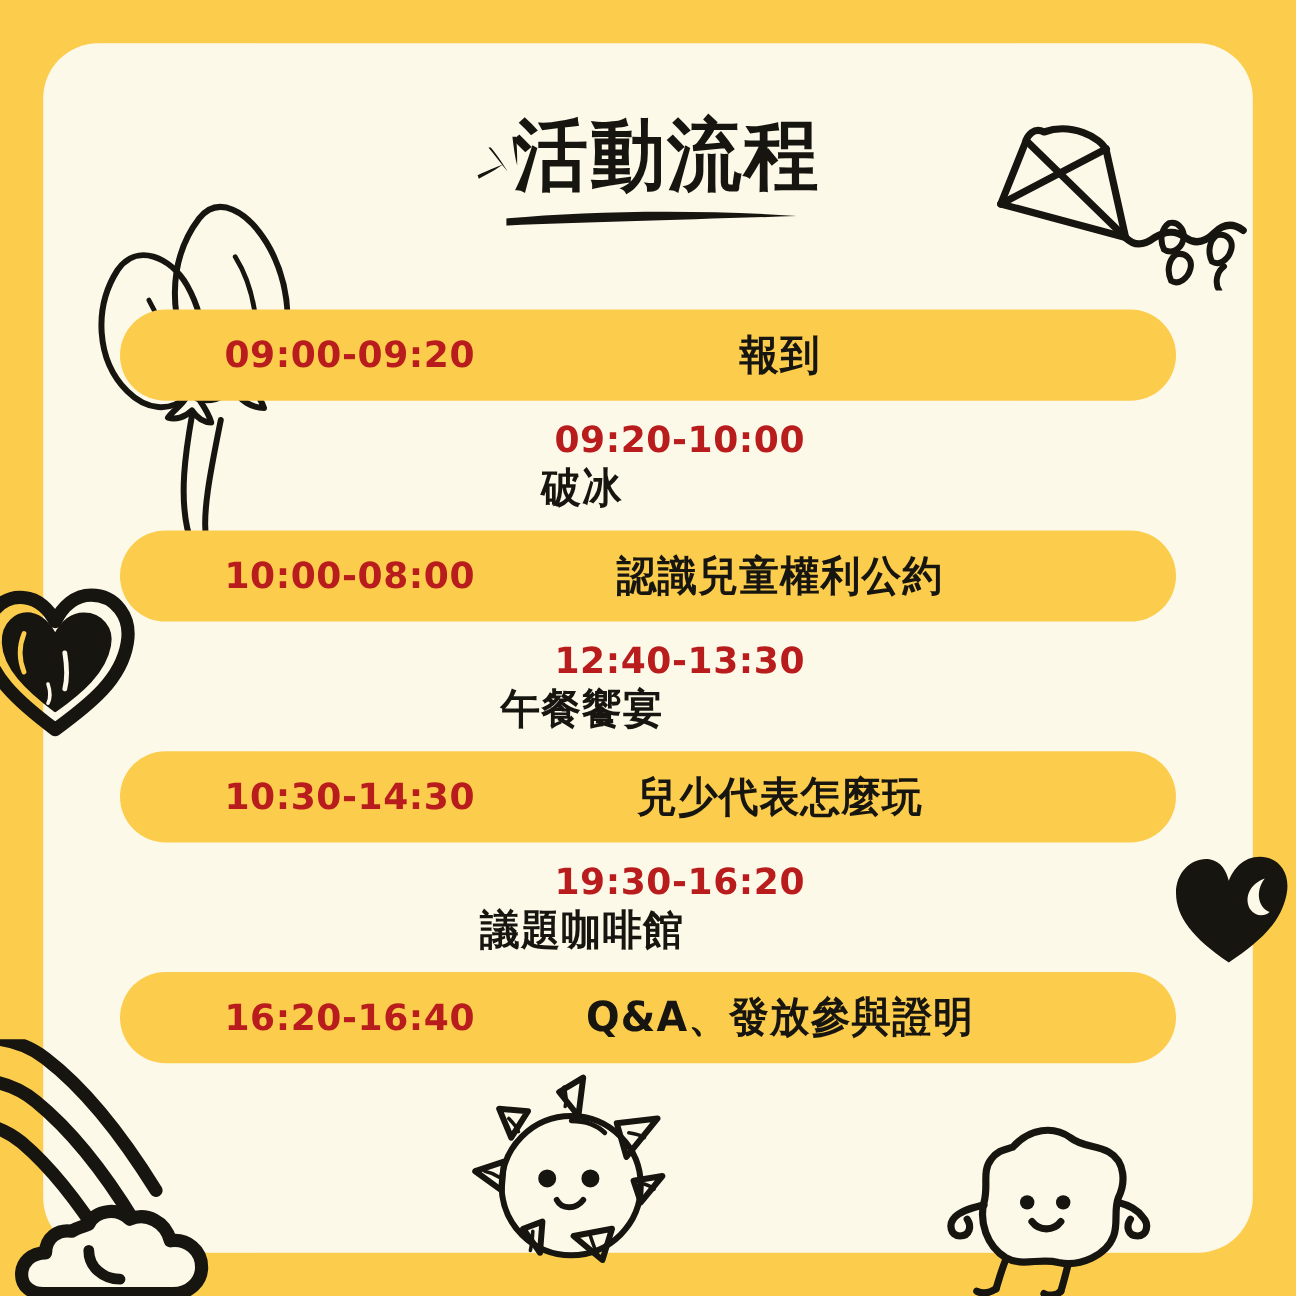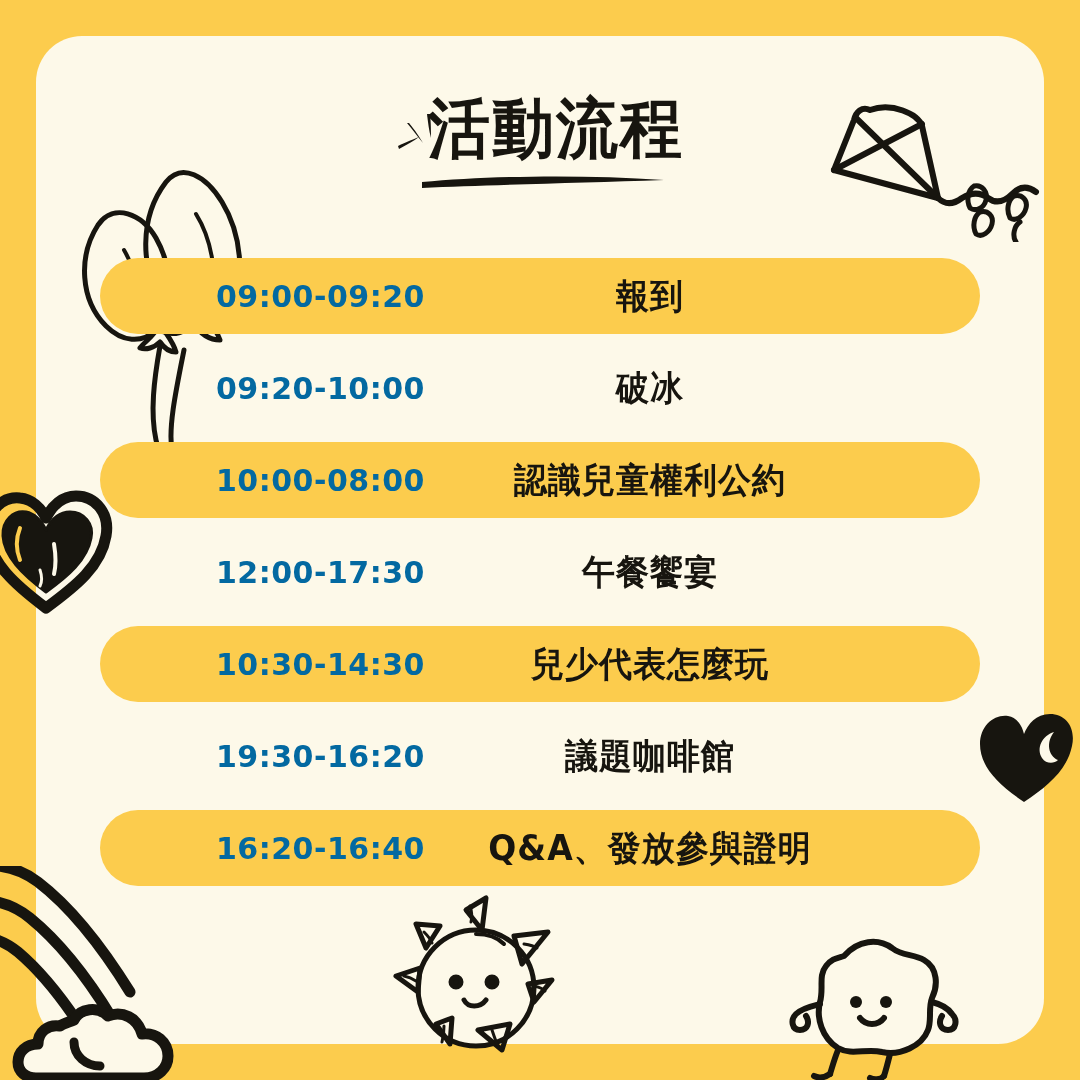--- a/index.html
+++ b/index.html
@@ -65,29 +65,29 @@
   }
   .row {
     position: relative;
     height: 76px;
     display: flex;
     align-items: center;
     border-radius: 38px;
     margin-bottom: 16px;
   }
   .row.alt { background: #FCCC4D; }
-  .row.plain { background: transparent; }
+  .row.plain { background: transparent; flex-direction: column; }
   .row-time {
     width: 330px;
-    padding-left: 116px;
+    padding-left: 87px;
     box-sizing: border-box;
     font-family: "DejaVu Sans", sans-serif;
     font-size: 30px;
     font-weight: 900;
-    color: #0369a1;
+    color: #b91c1c;
     letter-spacing: 0.5px;
     white-space: nowrap;
   }
   .row-title {
     flex: 1;
     text-align: center;
     padding-right: 110px;
     box-sizing: border-box;
     font-family: "DejaVu Sans", sans-serif;
     font-size: 33px;
@@ -139,21 +139,21 @@
       <div class="row-time">09:20-10:00</div>
       <div class="row-title">破冰</div>
     </div>
 
     <div class="row alt">
       <div class="row-time">10:00-08:00</div>
       <div class="row-title">認識兒童權利公約</div>
     </div>
 
     <div class="row plain">
-      <div class="row-time">12:00-17:30</div>
+      <div class="row-time">12:40-13:30</div>
       <div class="row-title">午餐饗宴</div>
     </div>
 
     <div class="row alt">
       <div class="row-time">10:30-14:30</div>
       <div class="row-title">兒少代表怎麼玩</div>
     </div>
 
     <div class="row plain">
       <div class="row-time">19:30-16:20</div>

